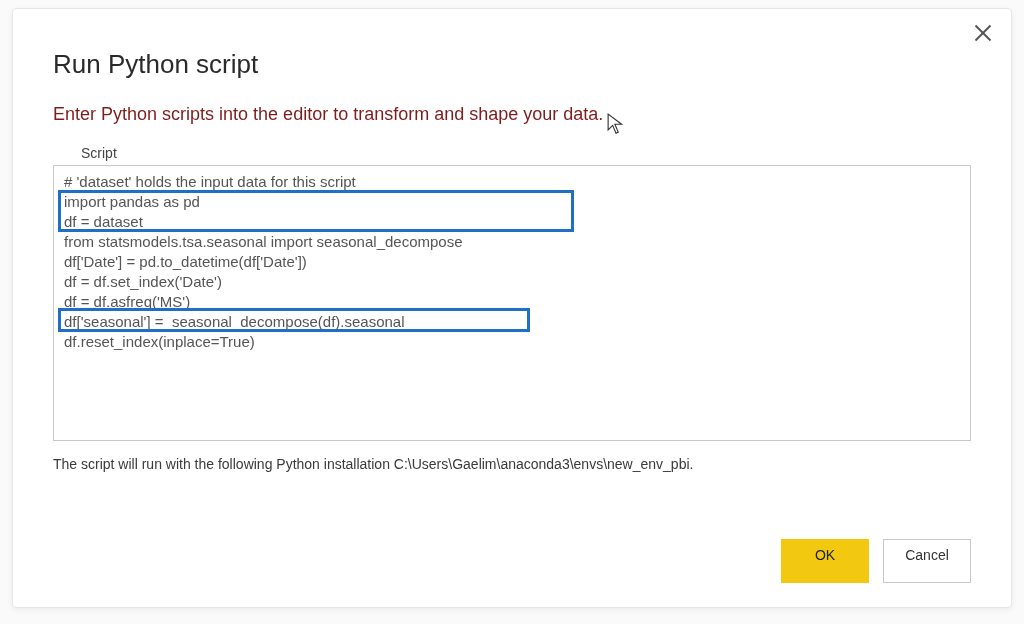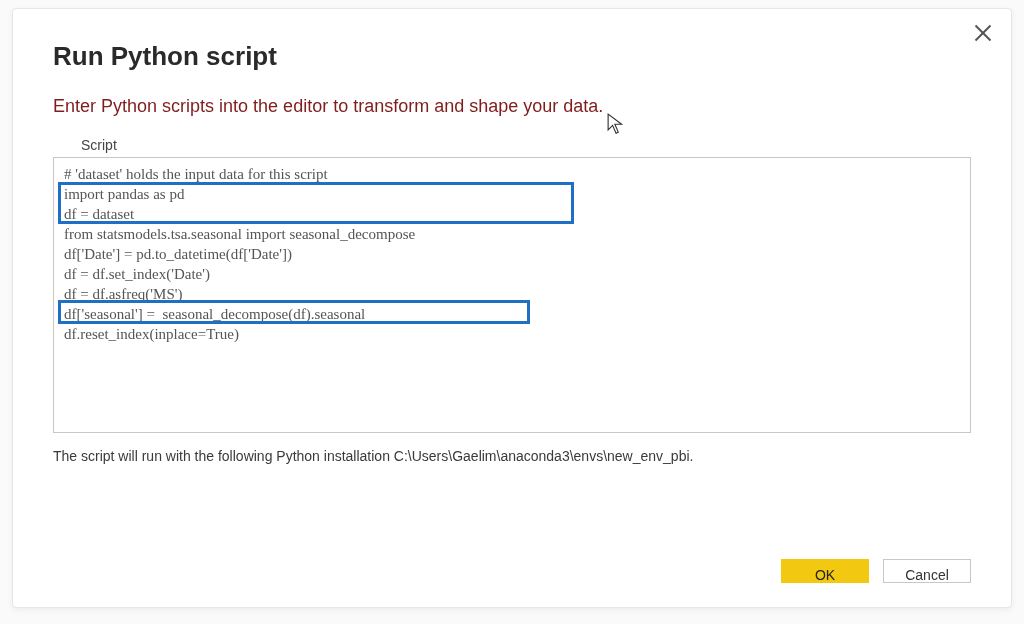--- a/index.html
+++ b/index.html
@@ -28,43 +28,43 @@
       top: 14px;
       right: 18px;
       width: 20px;
       height: 20px;
       cursor: pointer;
       color: #555;
     }
     .close-btn svg { width: 100%; height: 100%; }
     .title {
       font-size: 26px;
-      font-weight: 700;
+      font-weight: 400;
       color: #2a2a2a;
-      margin-top: 10px;
+      margin-top: 18px;
       margin-bottom: 24px;
     }
     .subtitle {
       font-size: 18px;
       color: #7f1d1d;
       margin-bottom: 20px;
     }
     .field-label {
       font-size: 14px;
       color: #444;
       margin-bottom: 4px;
       margin-left: 28px;
     }
     .script-box {
       width: 100%;
       height: 276px;
       border: 1px solid #c8c8c8;
       background: #ffffff;
       padding: 6px 10px;
-      font-family: Liberation Serif, serif;
+      font-family: Liberation Sans, sans-serif;
       font-size: 15px;
       color: #555;
       line-height: 20px;
       overflow: hidden;
       position: relative;
     }
     .script-line {
       white-space: pre;
     }
     .highlight-box {
@@ -80,21 +80,21 @@
     }
     .button-row {
       position: absolute;
       right: 40px;
       bottom: 24px;
       display: flex;
       gap: 14px;
     }
     .btn {
       min-width: 88px;
-      height: 24px;
+      height: 44px;
       font-size: 14px;
       text-align: center;
       line-height: 30px;
       cursor: pointer;
       border: 1px solid #c8c8c8;
       background: #fff;
       color: #333;
     }
     .btn-primary {
       background: #f2c811;

